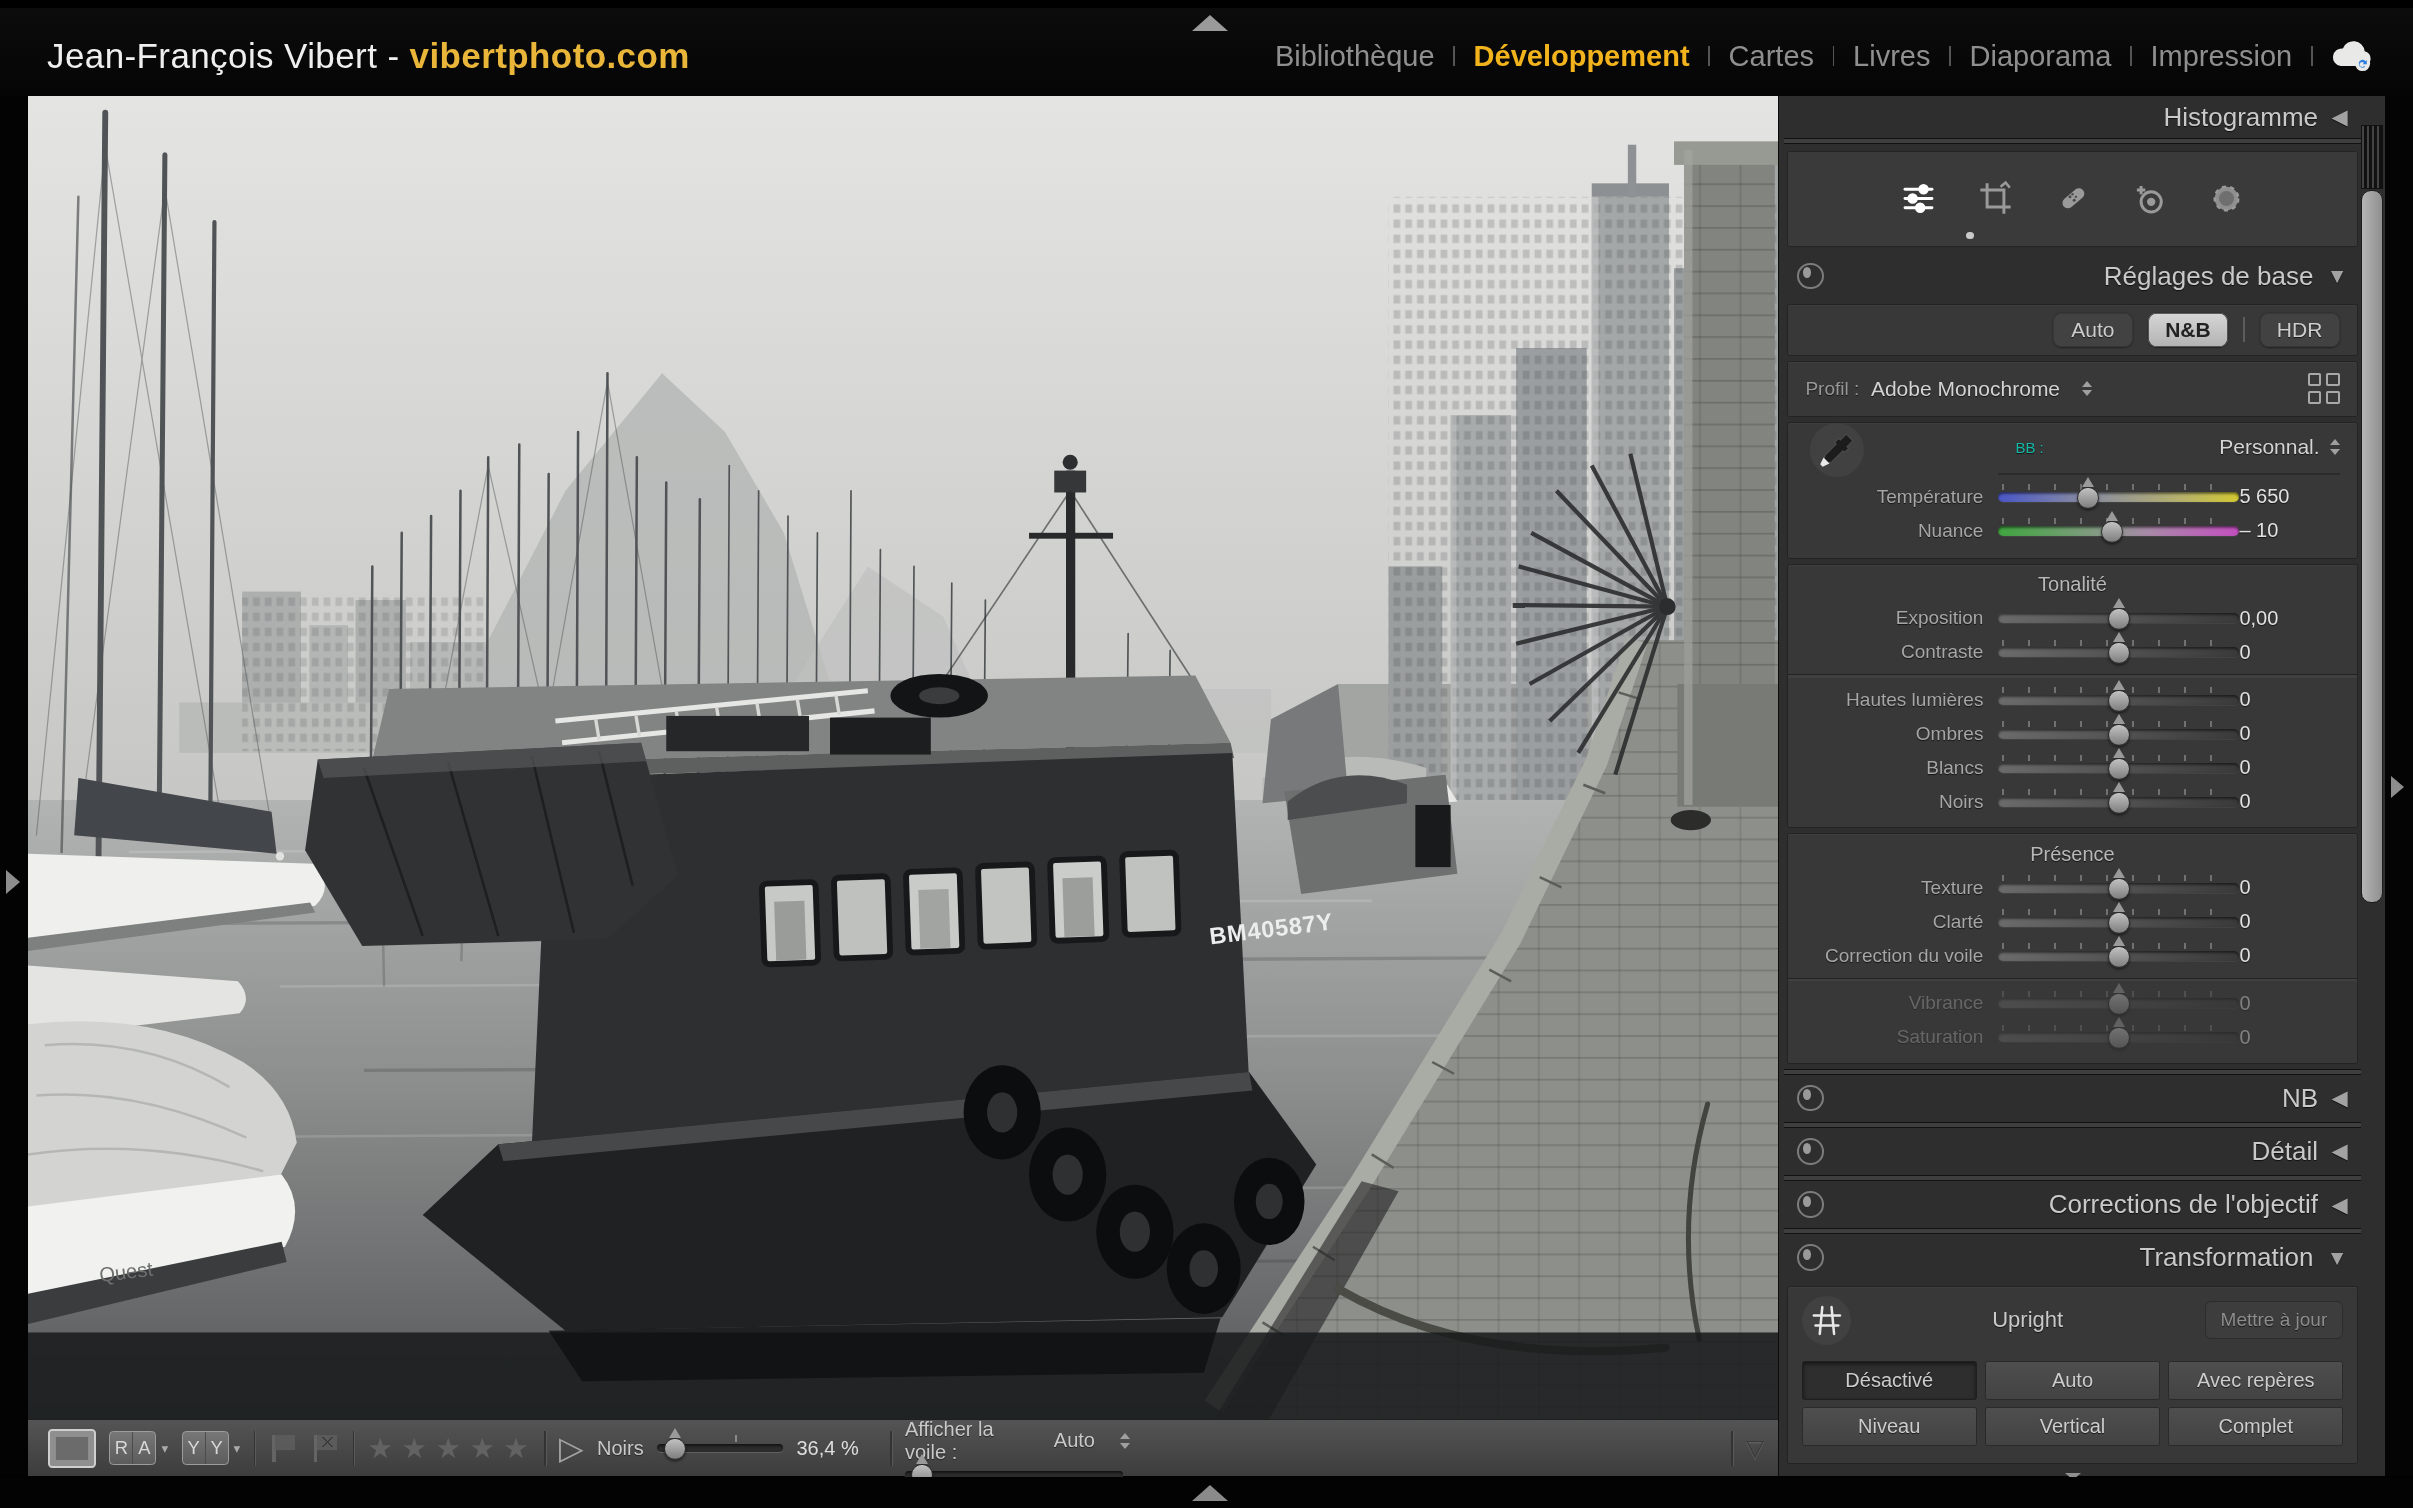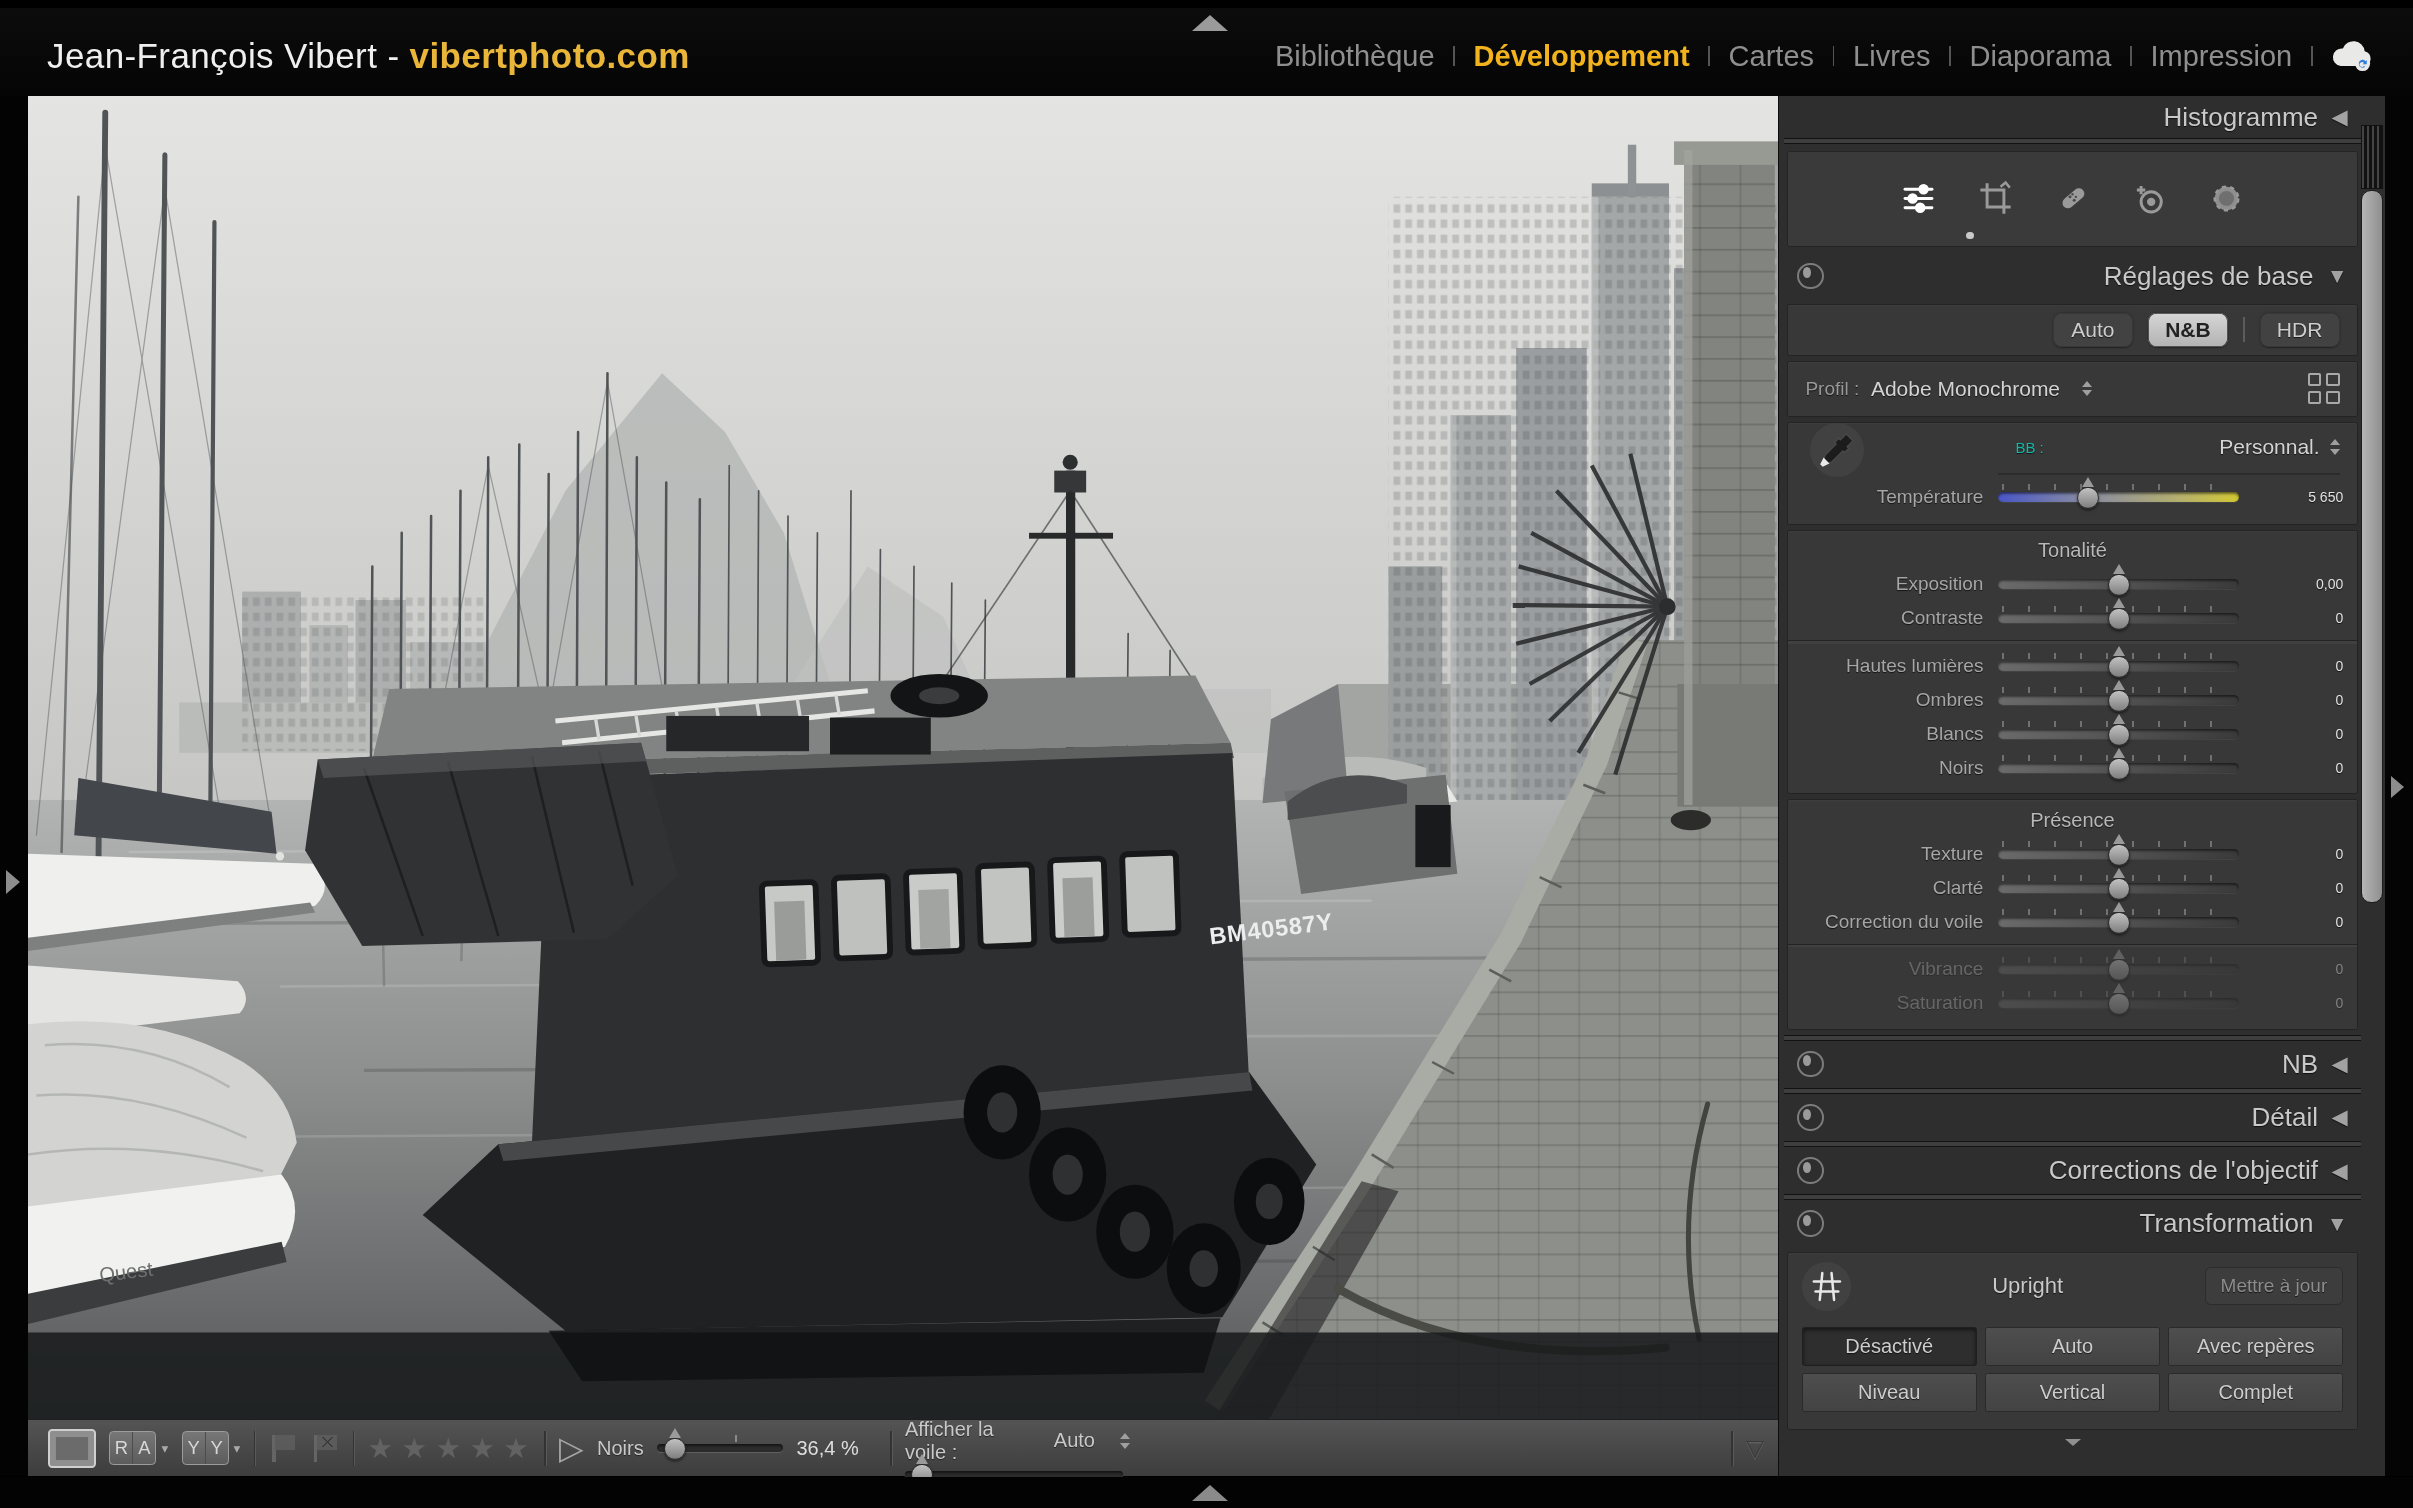--- a/index.html
+++ b/index.html
@@ -115,21 +115,21 @@
   .bb-box{padding-bottom:10px;}
   .bb-row{height:49px;display:flex;align-items:center;padding:0 17px;}
   .dropper{width:54px;height:54px;border-radius:50%;background:#414141;margin:5px 0 0 5px;flex:none;
            display:flex;align-items:center;justify-content:center;}
   .bb-label{margin-left:151px;font-size:15px;color:#14b8a6;}
   .bb-val{margin-left:auto;font-size:21px;color:#d4d4d4;display:flex;align-items:center;}
   .bb-hr{height:1.7px;background:#2b2b2b;margin:1.7px 17px 5px 210px;}
 
   .srow{display:grid;grid-template-columns:210px 241px 1fr;align-items:center;height:34px;padding-right:13.4px;}
   .slabel{font-size:19px;color:#a6a6a6;text-align:right;padding-right:15px;white-space:nowrap;}
-  .sval{font-size:14px;color:#e2e2e2;text-align:right;}
+  .sval{font-size:20px;color:#e2e2e2;text-align:left;}
   .strack{position:relative;height:10px;border-radius:5px;background:linear-gradient(90deg,#6b6b6b,#3a3a3a);
           box-shadow:inset 0 1.7px 2.5px rgba(0,0,0,.55),0 0.8px 0 rgba(255,255,255,.08);}
   .strack.ticks::before{content:"";position:absolute;left:3.4px;right:3.4px;top:-7.5px;height:5.9px;
           background:repeating-linear-gradient(to right,rgba(160,160,160,.55) 0 1.7px,transparent 1.7px 26px);}
   .strack.temp{background:linear-gradient(90deg,#4a57c8,#7e84a8 30%,#9a9a90 52%,#b9b469 78%,#d3c832);}
   .strack.tint{background:linear-gradient(90deg,#3fa53f,#8a9a8a 45%,#a88aa8 62%,#c44fc0);}
   .group-title{text-align:center;font-size:20px;color:#b8b8b8;padding:8.4px 0 5px;}
   .group-hr{height:2.5px;margin:5px 0;background:#404040;border-top:1.7px solid #232323;}
   .srow.disabled{opacity:.42;}
   .tonality-box,.presence-box{padding-bottom:8.4px;}
@@ -624,20 +624,27 @@
             </span>
         </div>
         <div class="bb-hr"></div>
         <div class="srow">
           <span class="slabel">Température</span>
           <span class="strack temp ticks">
               <span class="thumb" style="left:37%"></span>
             </span>
           <span class="sval">5 650</span>
         </div>
+        <div class="srow">
+          <span class="slabel">Nuance</span>
+          <span class="strack tint ticks">
+              <span class="thumb" style="left:47%"></span>
+            </span>
+          <span class="sval">– 10</span>
+        </div>
       </div>
 
       <div class="box tonality-box">
         <div class="group-title">Tonalité</div>
         <div class="srow">
           <span class="slabel">Exposition</span>
           <span class="strack">
               <span class="thumb" style="left:50%"></span>
             </span>
           <span class="sval">0,00</span>

